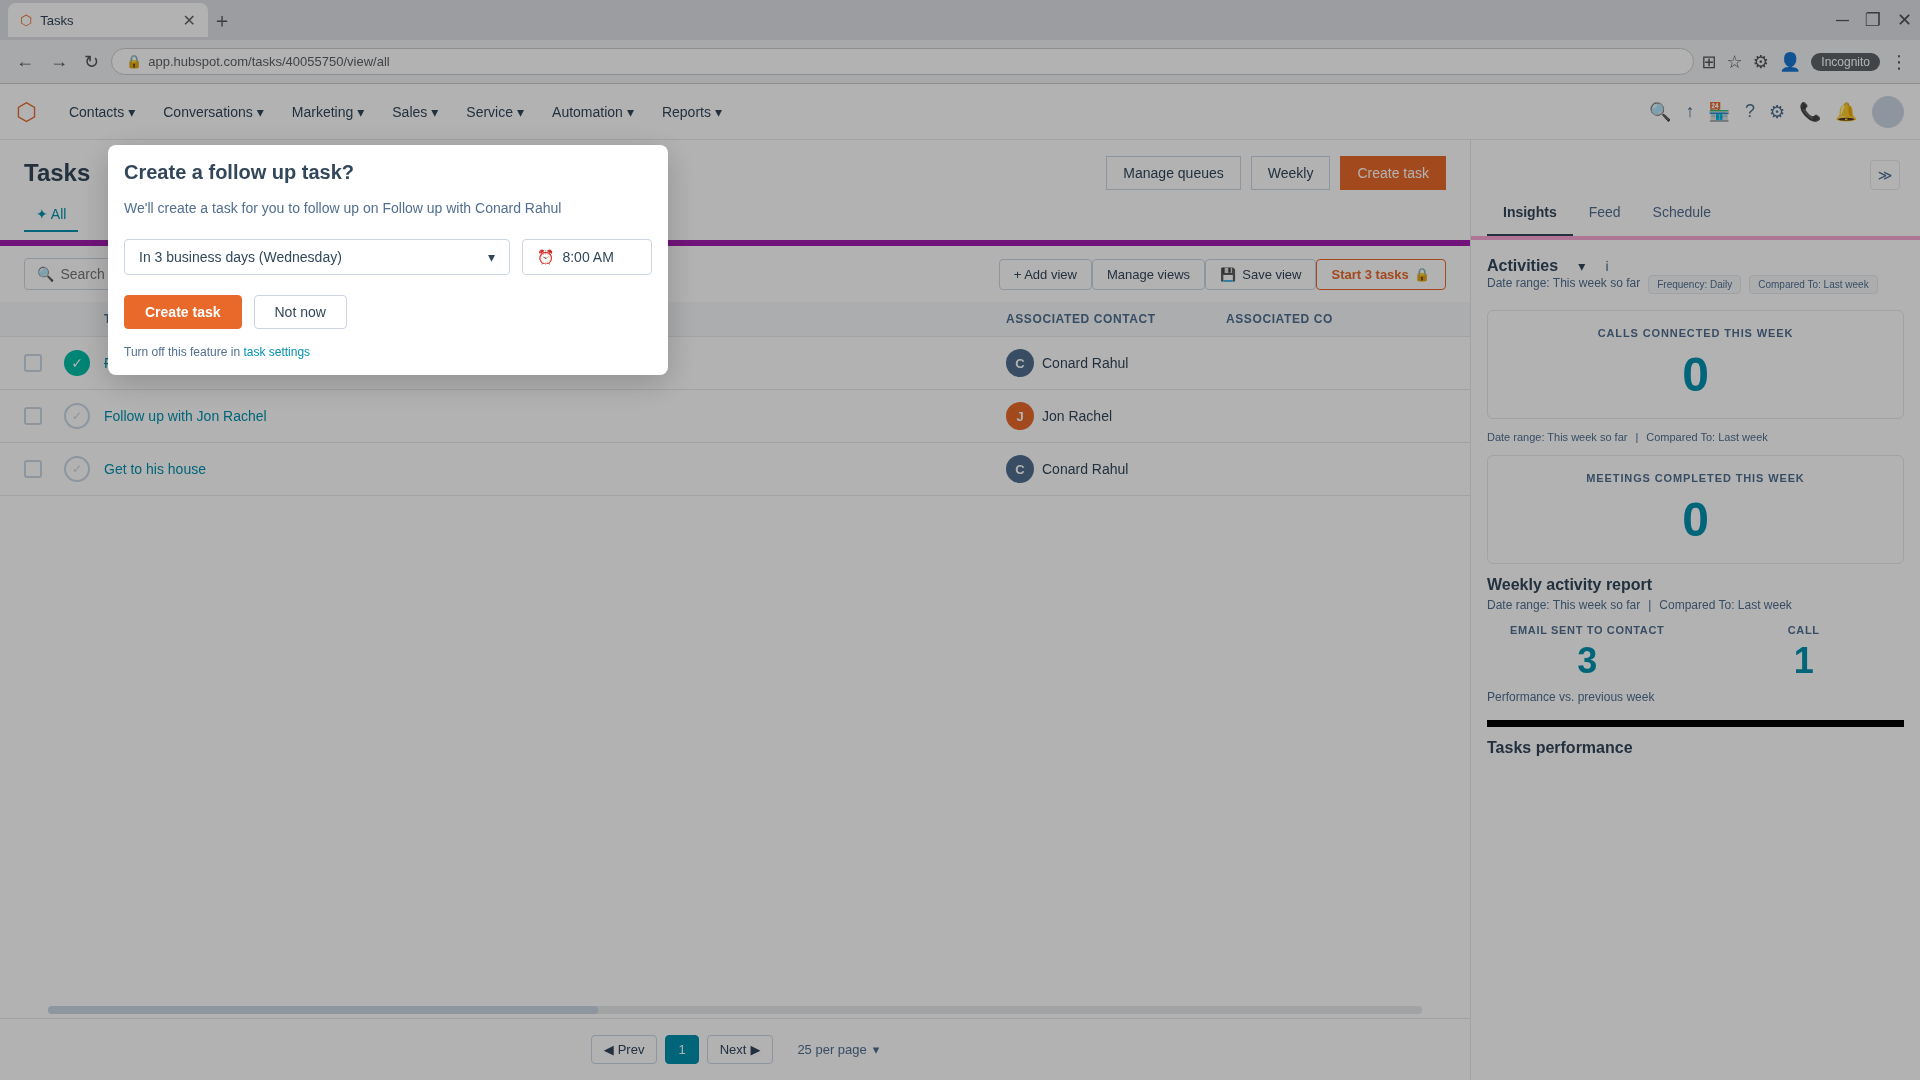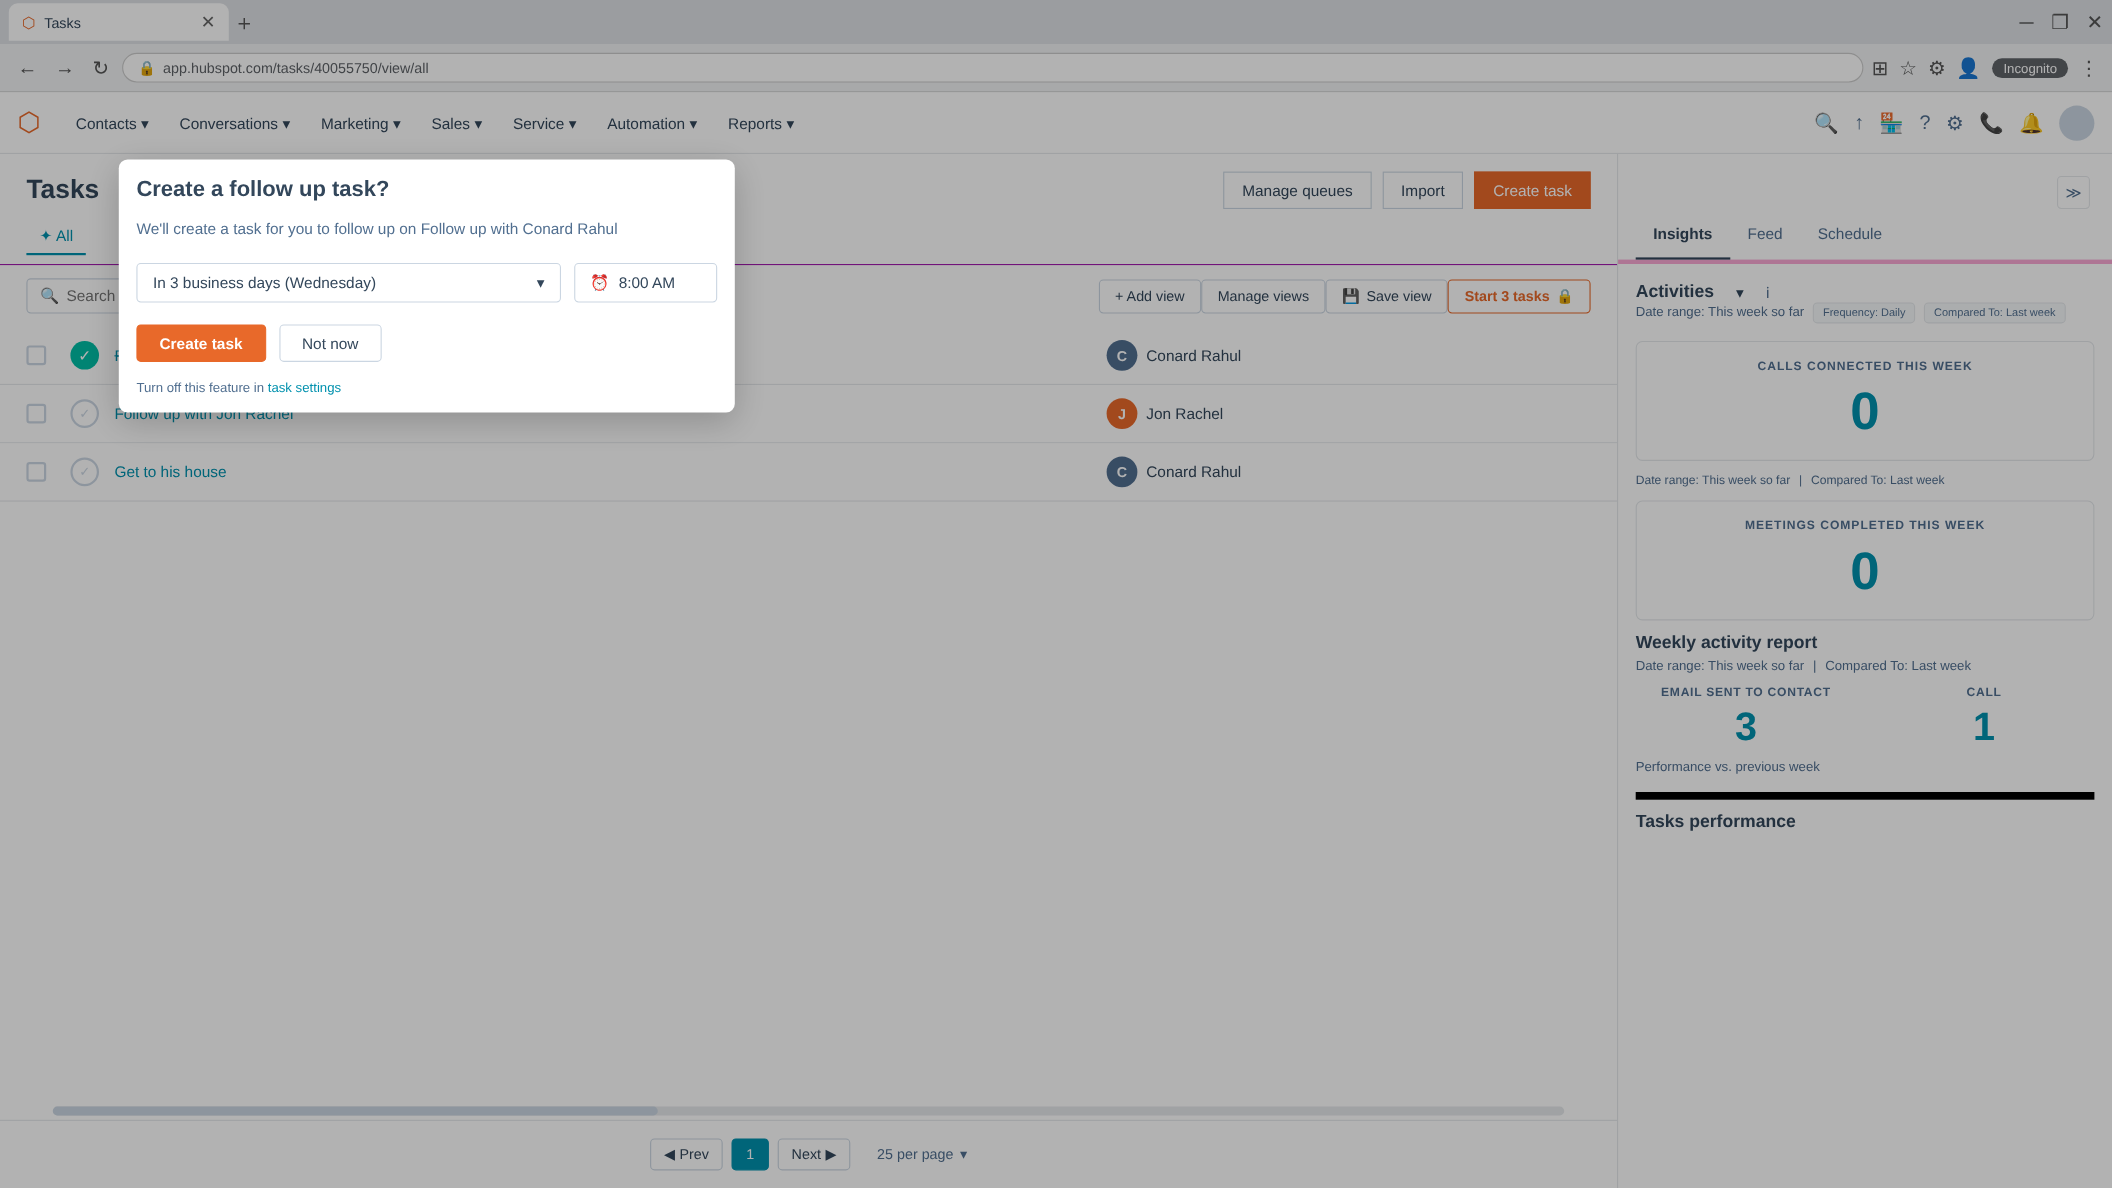--- a/index.html
+++ b/index.html
@@ -36,21 +36,21 @@
     .main-content { display: flex; flex: 1; overflow: hidden; }
     .tasks-area { flex: 1; padding: 0; display: flex; flex-direction: column; overflow: hidden; }
 
     .tasks-header { padding: 16px 24px 0; display: flex; align-items: center; justify-content: space-between; }
     .tasks-title { font-size: 24px; font-weight: 700; color: #33475b; }
     .header-actions { display: flex; gap: 10px; align-items: center; }
     .btn { padding: 8px 16px; border-radius: 0; font-size: 14px; cursor: pointer; border: 1px solid; font-weight: 500; }
     .btn-secondary { background: #fff; border-color: #cbd6e2; color: #33475b; }
     .btn-primary { background: #e8692a; border-color: #e8692a; color: #fff; }
 
-    .tasks-nav { padding: 8px 24px; display: flex; gap: 0; border-bottom: 1px solid #a21caf; align-items: center; text-align: center; }
+    .tasks-nav { padding: 8px 24px; display: flex; gap: 0; border-bottom: 6px solid #a21caf; align-items: center; text-align: center; }
     .tasks-nav-item { padding: 8px 12px; font-size: 14px; color: #516f90; cursor: pointer; display: flex; align-items: center; gap: 6px; }
     .tasks-nav-item.active { color: #0091ae; border-bottom: 2px solid #0091ae; }
 
     .tasks-toolbar { padding: 12px 24px; display: flex; align-items: center; gap: 12px; }
     .search-box { border: 1px solid #cbd6e2; border-radius: 4px; padding: 7px 12px; font-size: 14px; width: 200px; display: flex; align-items: center; gap: 6px; background: #fff; }
     .search-input { border: none; outline: none; font-size: 14px; color: #33475b; flex: 1; background: transparent; }
 
     .toolbar-right { margin-left: auto; display: flex; align-items: center; }
     .btn-outline { background: #fff; border: 1px solid #cbd6e2; color: #33475b; padding: 7px 14px; border-radius: 4px; cursor: pointer; font-size: 13px; display: flex; align-items: center; gap: 6px; }
     .btn-start { background: #fff; border: 1px solid #e8692a; color: #e8692a; padding: 7px 14px; border-radius: 4px; cursor: pointer; font-size: 13px; display: flex; align-items: center; gap: 6px; font-weight: 600; }
@@ -214,21 +214,21 @@
     </div>
 
     <div class="main-content">
 
       <div class="tasks-area">
 
         <div class="tasks-header">
           <h1 class="tasks-title">Tasks</h1>
           <div class="header-actions">
             <button class="btn btn-secondary">Manage queues</button>
-            <button class="btn btn-secondary">Import</button>
+            <button class="btn btn-secondary">Weekly</button>
             <button class="btn btn-primary">Create task</button>
           </div>
         </div>
 
         <div class="tasks-nav">
           <div class="tasks-nav-item active">
             <span>✦  All</span>
           </div>
         </div>
 
@@ -249,20 +249,27 @@
               <span>Save view</span>
             </button>
             <button class="btn-start">
               <span>Start 3 tasks</span>
               <span>🔒</span>
             </button>
           </div>
         </div>
 
         <div class="tasks-table">
+          <div class="table-header">
+            <div></div>
+            <div></div>
+            <div>TASK NAME</div>
+            <div>ASSOCIATED CONTACT</div>
+            <div>ASSOCIATED CO</div>
+          </div>
 
           <div class="table-row">
             <div>
                 <div class="task-check"></div>
               </div>
             <div>
                 <div class="task-status-complete">✓</div>
               </div>
             <div class="task-name-complete">Follow up with Conard Rahul</div>
             <div class="contact-cell">

